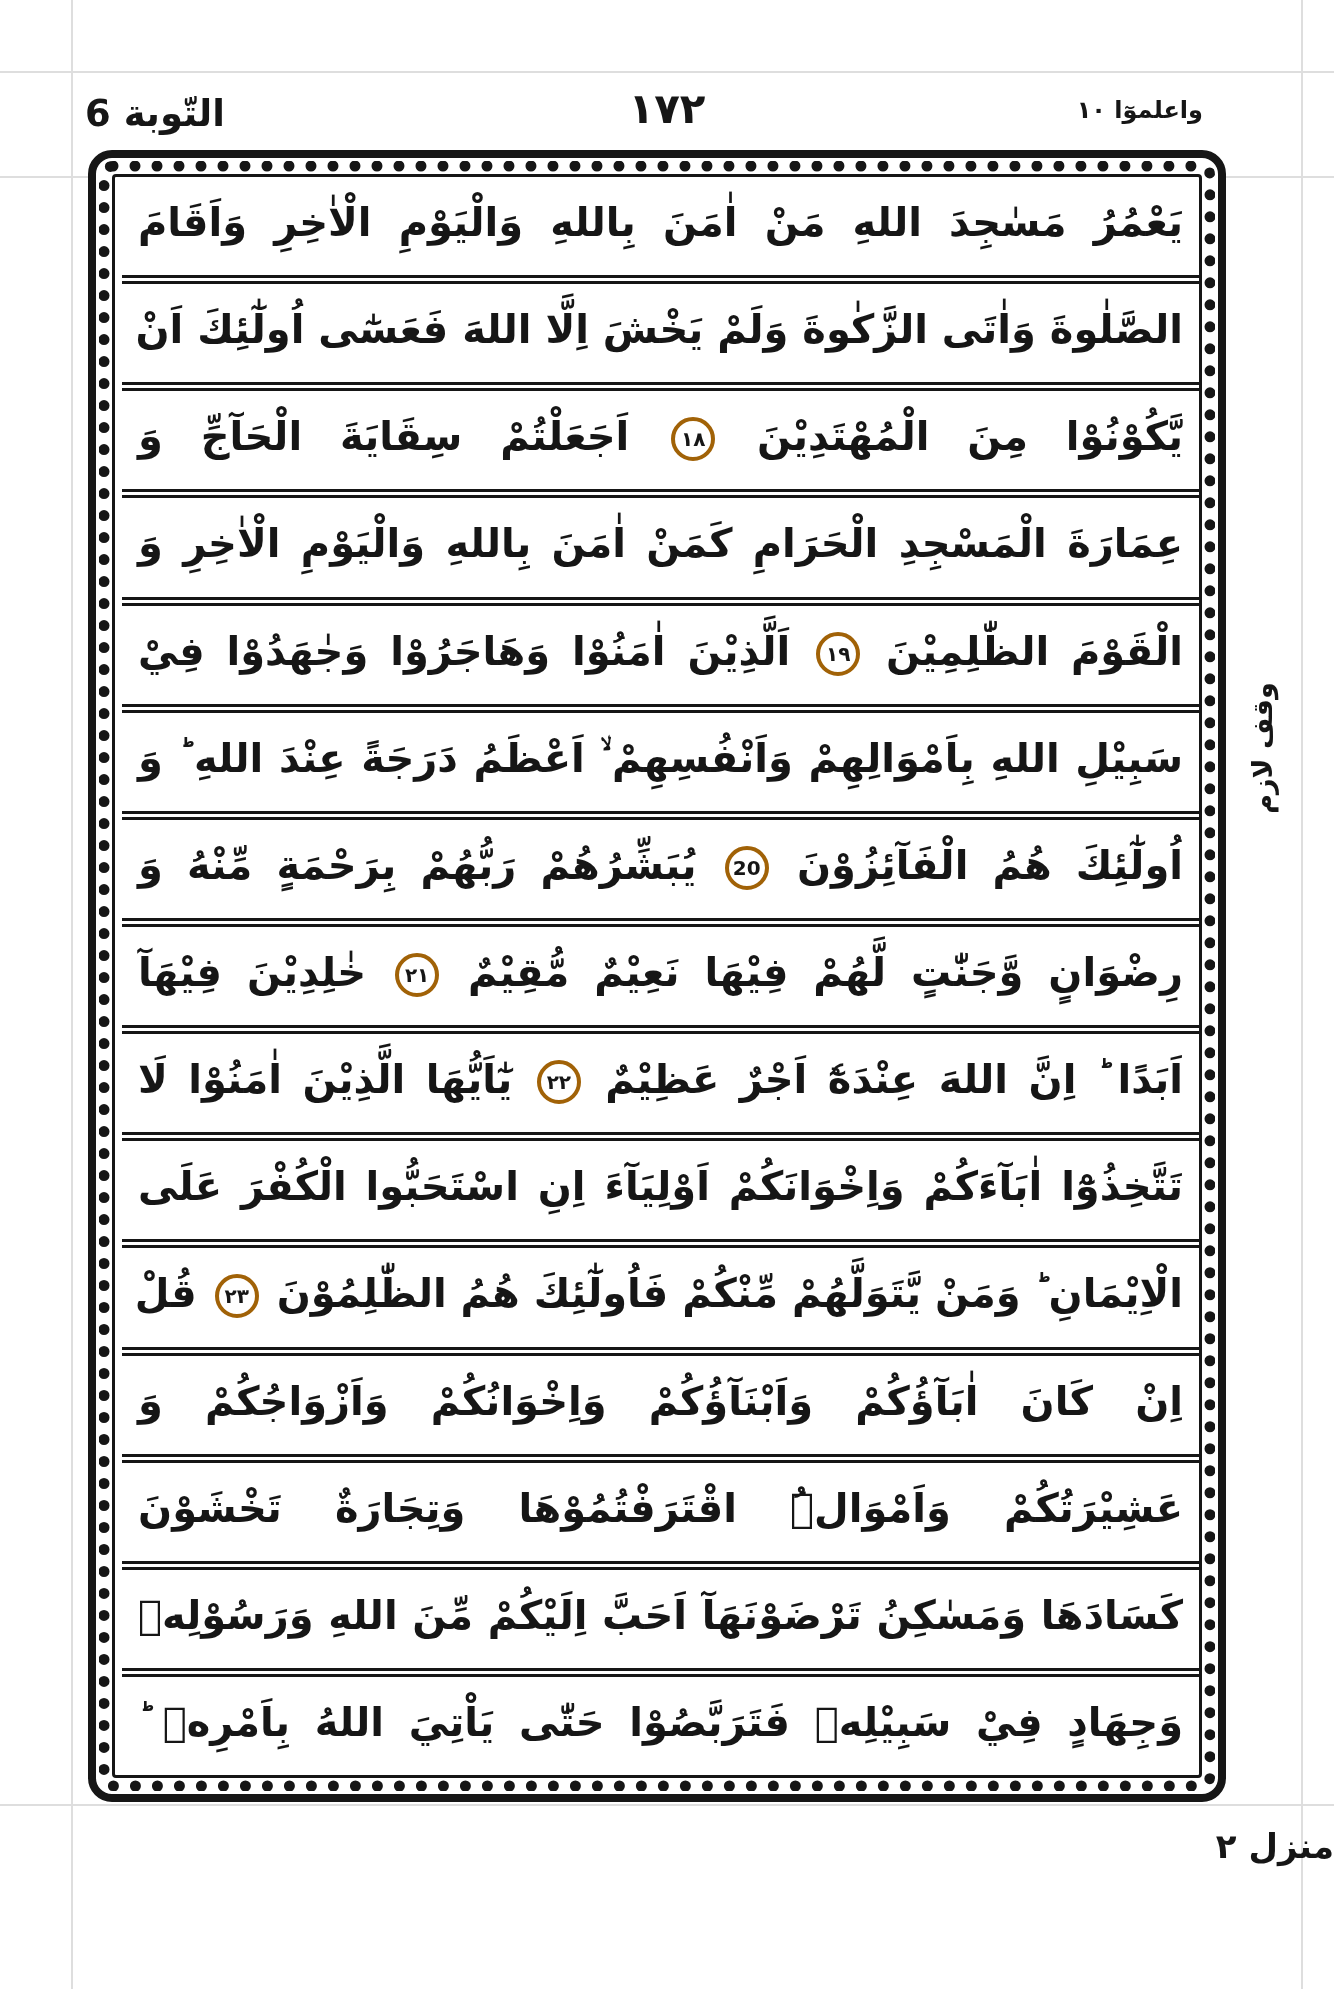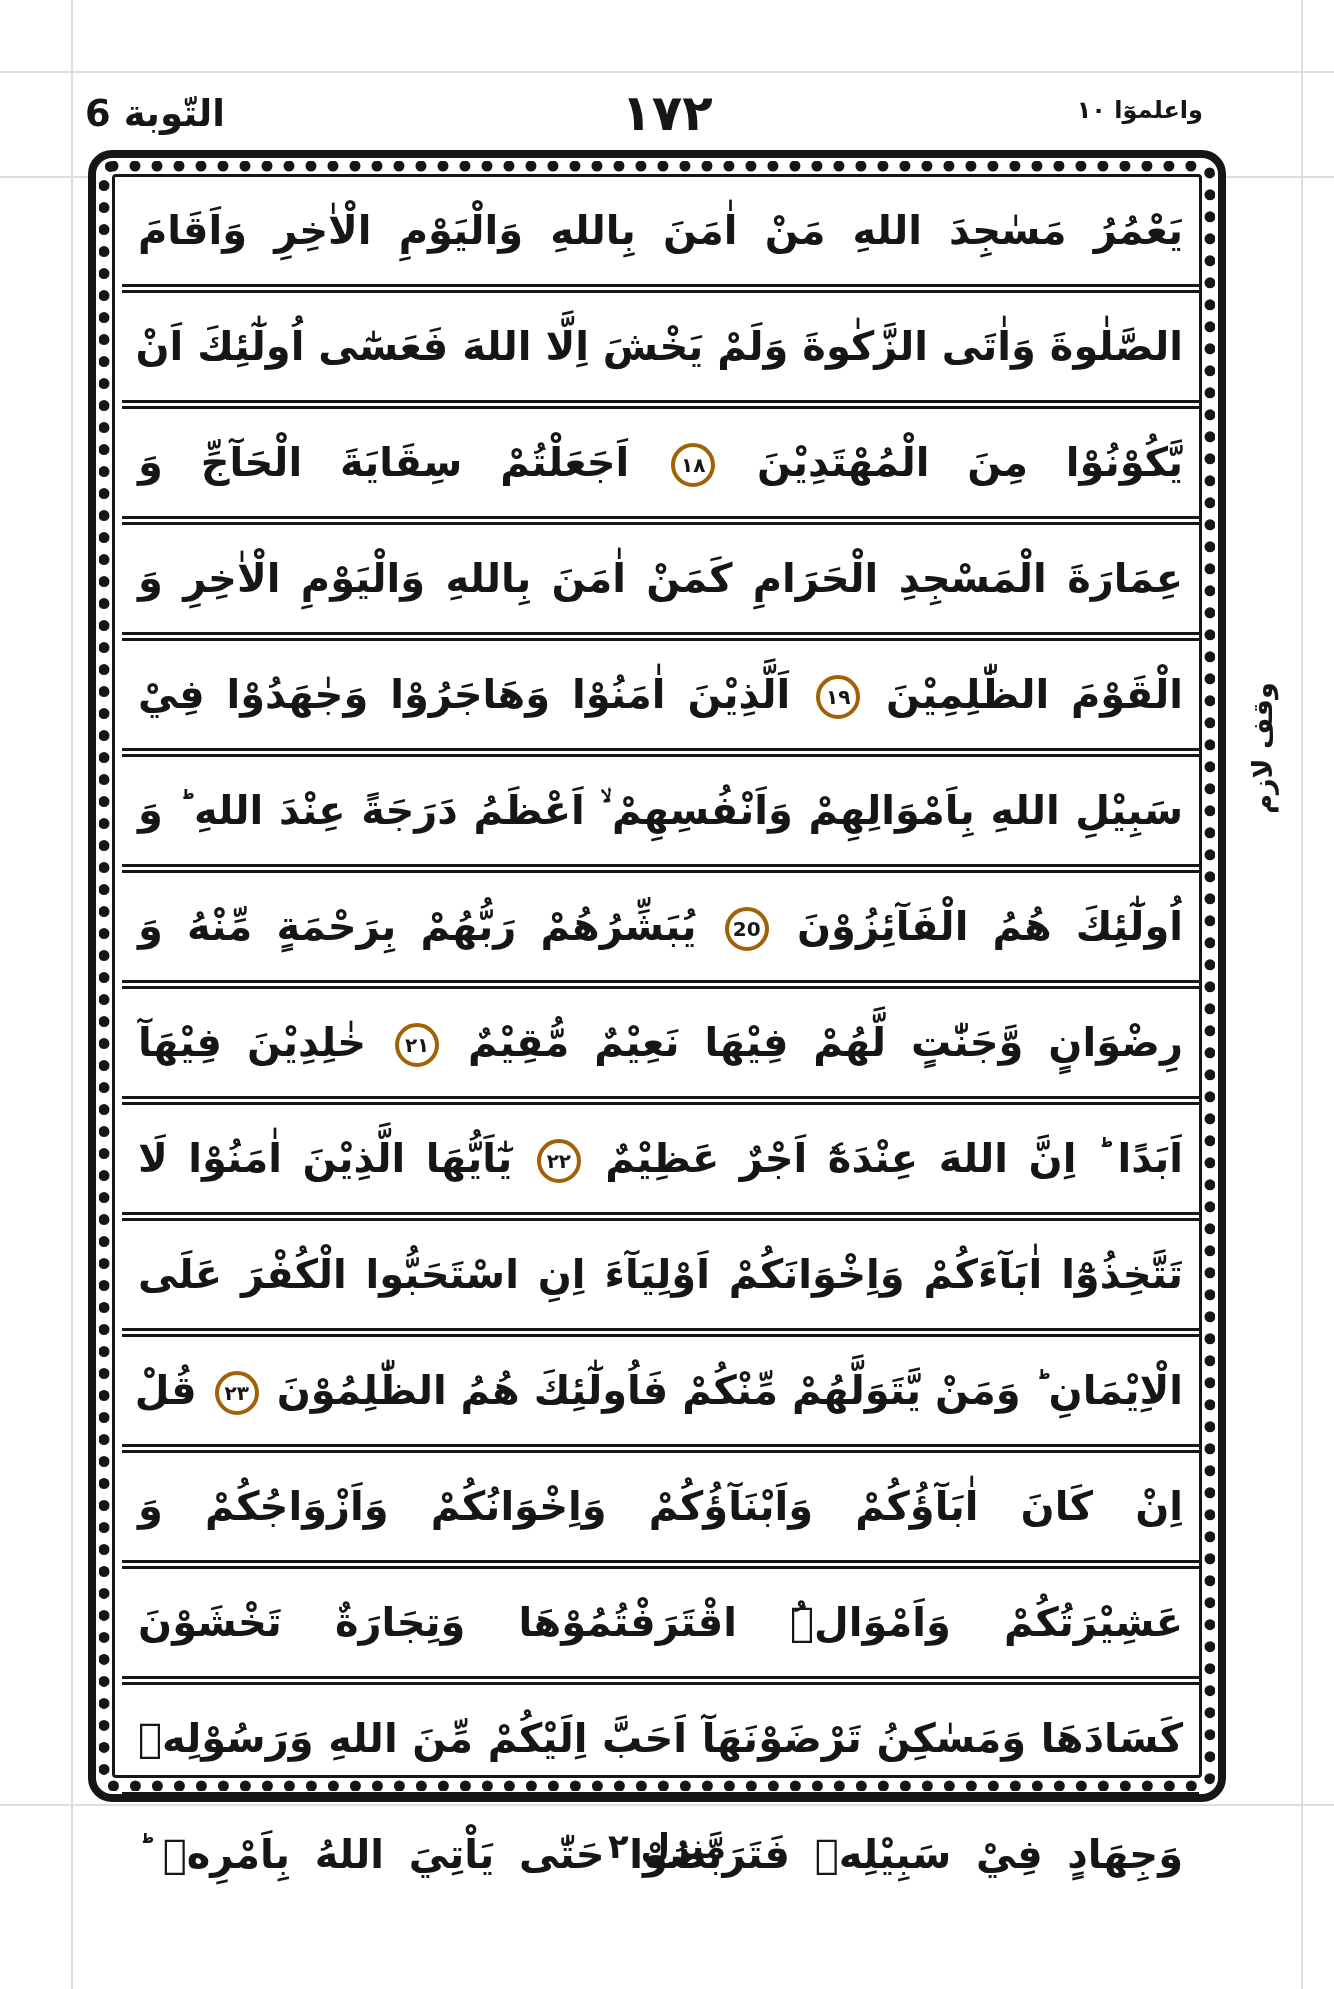--- a/index.html
+++ b/index.html
@@ -8,41 +8,41 @@
     font-family:"DejaVu Sans", sans-serif;color:#161616;overflow:hidden;
   }
   
   .guide{position:absolute;background:#dedede;z-index:0;}
   .guide.v{width:2px;top:0;height:1989px;}
   .guide.h{height:2px;left:0;width:1334px;}
 
   
   .hdr{position:absolute;z-index:2;direction:rtl;white-space:nowrap;}
   .hdr-left{left:85px;top:92px;font-size:37px;font-weight:bold;}
-  .hdr-center{left:0;top:84px;width:1334px;text-align:center;font-size:50px;font-weight:bold;}
+  .hdr-center{left:0;top:84px;width:1334px;text-align:center;font-size:42px;font-weight:bold;}
   .hdr-right{right:131px;top:96px;font-size:24px;font-weight:bold;}
 
   
   .frame{
     position:absolute;left:88px;top:150px;width:1138px;height:1652px;
     background:#fff;z-index:1;box-sizing:border-box;
     border:8px solid #161616;border-radius:24px;padding:3px;
   }
   .frame-bead{
     height:100%;box-sizing:border-box;
     border:11px dotted #161616;border-radius:14px;padding:2px;
   }
   .frame-inner{
     height:100%;box-sizing:border-box;
     border:3px solid #161616;border-radius:4px;
   }
   .rows{display:flex;flex-direction:column;height:100%;box-sizing:border-box;}
   .row{
     flex:1;direction:rtl;text-align:justify;text-align-last:justify;
-    padding:8px 16px;box-sizing:border-box;
+    padding:0 16px;box-sizing:border-box;
     font-size:40px;line-height:91px;font-weight:bold;white-space:nowrap;
     border-bottom:9px double #161616;overflow:visible;margin-left:7px;
   }
   .row:last-child{border-bottom:none;}
   .seg:empty{display:none;}
   .ayah{
     display:inline-flex;align-items:center;justify-content:center;
     width:44px;height:44px;box-sizing:border-box;border:4px solid #a16207;
     border-radius:50%;font-size:20px;line-height:1;font-weight:bold;
     vertical-align:middle;margin:0 4px;
@@ -52,21 +52,21 @@
   
   .margin-note{
     position:absolute;left:1192px;top:678px;width:140px;height:140px;
     display:flex;align-items:center;justify-content:center;
     transform:rotate(-90deg);font-size:27px;font-weight:bold;
     direction:rtl;white-space:nowrap;z-index:2;
   }
 
   
   .footer{
-    position:absolute;left:0;top:1826px;width:1334px;text-align:center;
+    position:absolute;left:0;top:1826px;width:1334px;
     font-size:34px;font-weight:bold;direction:rtl;z-index:2;
   }
 </style>
 </head>
 <body>
 
 <div class="guide v" style="left:71px"></div>
 <div class="guide v" style="left:1301px"></div>
 <div class="guide h" style="top:71px"></div>
 <div class="guide h" style="top:176px"></div>

